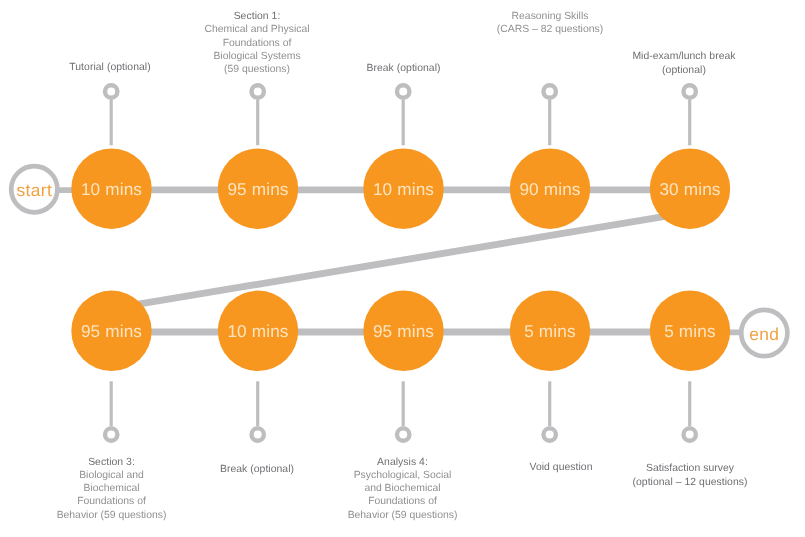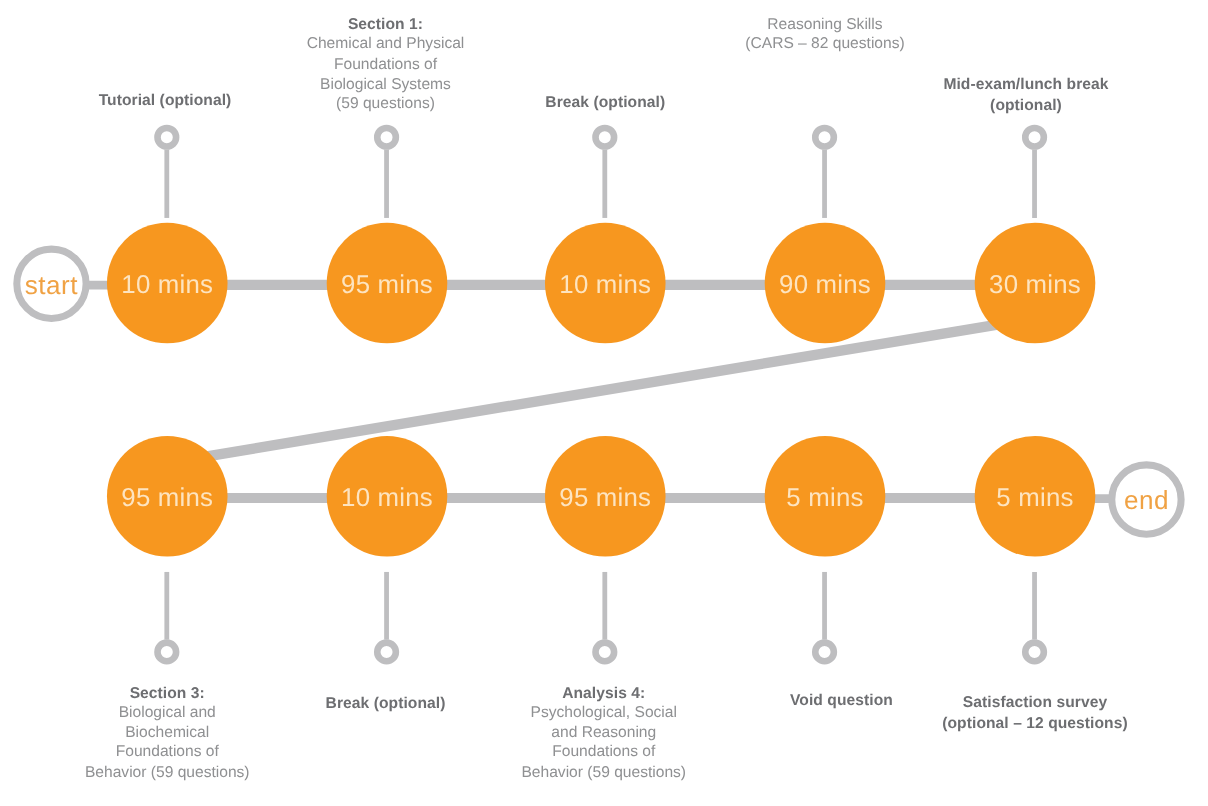--- a/index.html
+++ b/index.html
@@ -5,21 +5,21 @@
 <style>
   html,body{margin:0;padding:0;background:#ffffff;}
   body{width:805px;height:537px;overflow:hidden;
        font-family:"Liberation Sans","DejaVu Sans",sans-serif;
        -webkit-font-smoothing:antialiased;text-rendering:geometricPrecision;}
   #stage{position:relative;width:805px;height:537px;background:#ffffff;}
   svg.layer{position:absolute;left:0;top:0;width:805px;height:537px;overflow:visible;}
   #label-layer{position:absolute;left:0;top:0;width:805px;height:537px;}
   .lbl{position:absolute;width:350px;text-align:center;
        font-size:10.4px;line-height:13.23px;white-space:nowrap;}
-  .lbl .b{color:#6d6e71;font-weight:bold;letter-spacing:0.05px;}
+  .lbl .b{color:#6d6e71;font-weight:normal;letter-spacing:0.05px;}
   .lbl .r{color:#8f9092;font-weight:normal;}
   svg text{font-family:"Liberation Sans","DejaVu Sans",sans-serif;}
 </style>
 </head>
 <body>
 
 <div id="stage">
 
   <svg class="layer" id="connector-layer" viewBox="0 0 805 537">
     <line x1="692" y1="211.9" x2="128" y2="305.9" stroke-width="6.9" stroke="#bebec0"></line>
@@ -154,21 +154,21 @@
         <div class="r">Biochemical</div>
         <div class="r">Foundations of</div>
         <div class="r">Behavior (59 questions)</div>
       </div>
     <div class="lbl" style="left:82px;top:463.07px;">
         <div class="b">Break (optional)</div>
       </div>
     <div class="lbl" style="left:227.5px;top:455.57px;">
         <div class="b">Analysis 4:</div>
         <div class="r">Psychological, Social</div>
-        <div class="r">and Reasoning</div>
+        <div class="r">and Biochemical</div>
         <div class="r">Foundations of</div>
         <div class="r">Behavior (59 questions)</div>
       </div>
     <div class="lbl" style="left:386px;top:461px;">
         <div class="b">Void question</div>
       </div>
     <div class="lbl" style="left:515px;top:462.47px;">
         <div class="b">Satisfaction survey</div>
         <div class="b">(optional – 12 questions)</div>
       </div>

